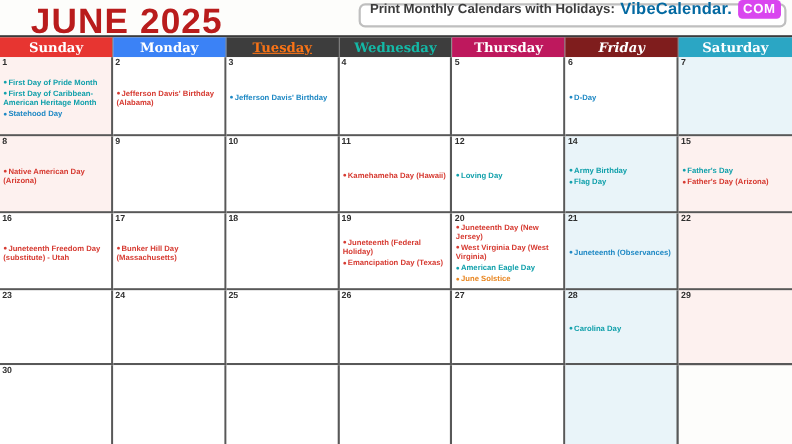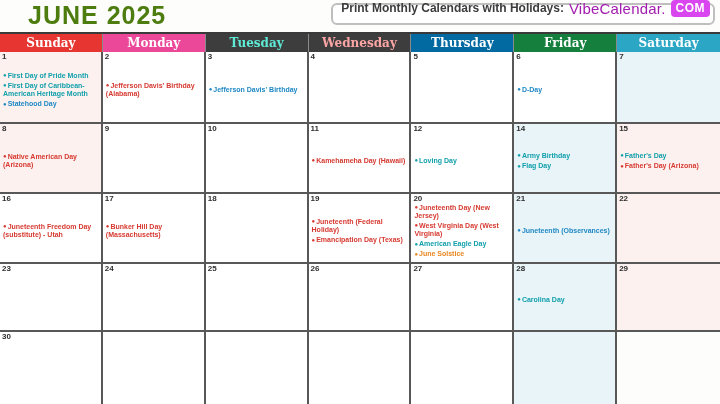--- a/index.html
+++ b/index.html
@@ -4,31 +4,31 @@
 <style>
   html,body{margin:0;padding:0;background:#ffffff;}
   .page{
     width:720px;height:404px;overflow:hidden;position:relative;
     background:#fdfdfb;font-family:"Liberation Sans",sans-serif;
   }
   
   .topbar{position:relative;height:32px;}
   .title{
     position:absolute;left:28px;top:1px;margin:0;
-    font-size:25px;font-weight:bold;color:#4d7c0f;letter-spacing:1px;
+    font-size:32px;font-weight:bold;color:#b91c1c;letter-spacing:1px;
     font-family:"Liberation Sans",sans-serif;
   }
   .print-btn{
     position:absolute;right:5px;top:3px;height:22px;
     display:flex;align-items:center;gap:5px;
     border:2px solid #bfbfbf;border-radius:6px;background:#ffffff;
     padding:0 3px 12px 8px;cursor:pointer;box-sizing:border-box;
   }
   .print-label{font-size:12px;font-weight:bold;color:#3c3c3c;white-space:nowrap;}
-  .brand{font-size:15px;font-weight:normal;color:#a21caf;white-space:nowrap;letter-spacing:.2px;}
+  .brand{font-size:15px;font-weight:bold;color:#0369a1;white-space:nowrap;letter-spacing:.2px;}
   .brand-badge{
     color:#ffffff;font-size:12px;font-weight:bold;
     padding:1px 5px 2px;border-radius:4px;letter-spacing:.5px;
   }
   
   .weekday-row{
     display:grid;grid-template-columns:repeat(7,1fr);
     height:18px;border-top:2px solid #3a3a3a;
   }
   .wd{
@@ -69,25 +69,25 @@
   <div class="topbar">
     <h1 class="title">JUNE 2025</h1>
     <div class="print-btn">
       <span class="print-label">Print Monthly Calendars with Holidays:</span>
       <span class="brand">VibeCalendar.</span>
       <span class="brand-badge" style="background: #d946ef;">COM</span>
     </div>
   </div>
   <div class="weekday-row" id="weekday-row">
       <div class="wd" style="background: rgb(231, 53, 49); color: rgb(255, 255, 255);">Sunday</div>
-      <div class="wd" style="background: #ec4899; color: rgb(255, 255, 255);">Monday</div>
-      <div class="wd" style="background: rgb(61, 61, 61); color: #5eead4;">Tuesday</div>
-      <div class="wd" style="background: rgb(61, 61, 61); color: #fca5a5;">Wednesday</div>
-      <div class="wd" style="background: #0369a1; color: rgb(255, 255, 255);">Thursday</div>
-      <div class="wd" style="background: #15803d; color: rgb(255, 255, 255);">Friday</div>
+      <div class="wd" style="background: #3b82f6; color: rgb(255, 255, 255);">Monday</div>
+      <div class="wd" style="background: rgb(61, 61, 61); color: #f97316; text-decoration: underline;">Tuesday</div>
+      <div class="wd" style="background: rgb(61, 61, 61); color: #14b8a6;">Wednesday</div>
+      <div class="wd" style="background: #be185d; color: rgb(255, 255, 255);">Thursday</div>
+      <div class="wd" style="background: #7f1d1d; color: rgb(255, 255, 255); font-style: italic;">Friday</div>
       <div class="wd" style="background: rgb(43, 166, 196); color: rgb(255, 255, 255); text-align: right;">Saturday</div>
     </div>
   <div class="grid" id="calendar-grid">
       <div class="cell sun">
         <span class="daynum">1</span>
         <div class="events">
           <div class="event" style="color: rgb(17, 160, 171);"><span class="bullet">●</span><span>First Day of Pride Month</span></div>
           <div class="event" style="color: rgb(17, 160, 171);"><span class="bullet">●</span><span>First Day of Caribbean-American Heritage Month</span></div>
           <div class="event" style="color: rgb(30, 136, 196);"><span class="bullet">●</span><span>Statehood Day</span></div>
         </div>

